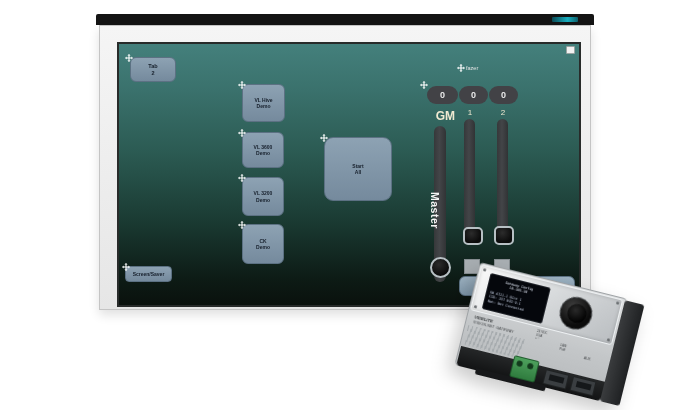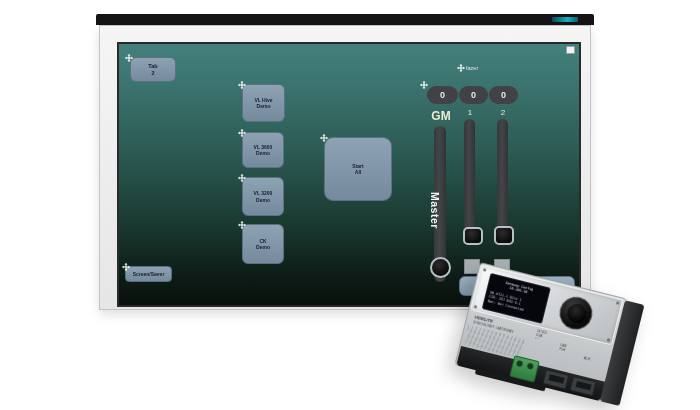--- a/index.html
+++ b/index.html
@@ -124,21 +124,21 @@
         </svg>
       <div class="abs" style="left:347px;top:21px;font-size:5.5px;color:#e6e6e6">fazer</div>
 
       <svg class="move abs" style="left:301px;top:37px" viewBox="0 0 10 10">
           <path fill="#fff" d="M5 0 7 2H5.7V4.3H8V3l2 2-2 2V5.7H5.7V8H7L5 10 3 8h1.3V5.7H2V7L0 5l2-2v1.3h2.3V2H3Z"></path>
         </svg>
       <div class="pill abs" style="left:308px;top:42px;width:31px;height:18px">0</div>
       <div class="pill abs" style="left:340px;top:42px;width:29px;height:18px">0</div>
       <div class="pill abs" style="left:370px;top:42px;width:29px;height:18px">0</div>
 
-      <div class="cream abs" style="left:308px;top:65px;width:28px;text-align:center;font-size:12px;font-weight:600">GM</div>
+      <div class="cream abs" style="left:308px;top:65px;width:28px;text-align:right;font-size:12px;font-weight:600">GM</div>
       <div class="cream abs" style="left:342px;top:64px;width:18px;text-align:center;font-size:8px">1</div>
       <div class="cream abs" style="left:375px;top:64px;width:18px;text-align:center;font-size:8px">2</div>
 
       <div class="track abs" style="left:315px;top:82px;width:12px;height:156px"></div>
       <div class="track abs" style="left:345px;top:75px;width:11px;height:122px"></div>
       <div class="track abs" style="left:378px;top:75px;width:11px;height:122px"></div>
 
       <div class="abs" style="left:306px;top:120px;width:16px;height:92px;writing-mode:vertical-rl;
                   color:#f4f4f4;font-size:10.5px;font-weight:bold;letter-spacing:.5px;text-align:center">Master</div>
 

